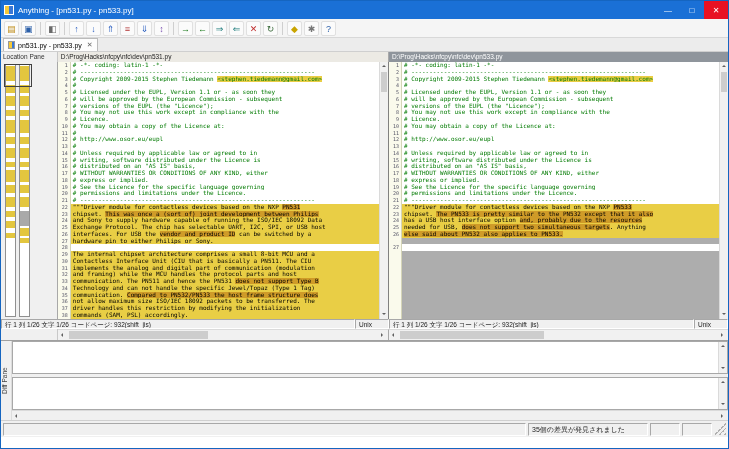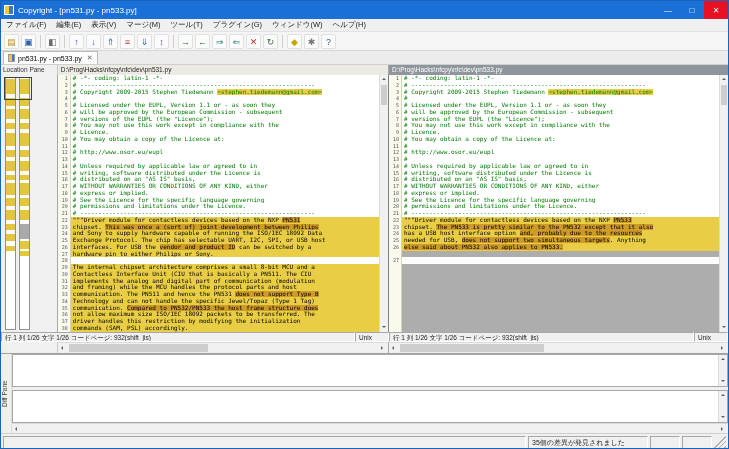--- a/index.html
+++ b/index.html
@@ -105,38 +105,28 @@
   .grip { width:12px; height:12px; background:
       linear-gradient(135deg, transparent 50%, #b0b0b0 50%, #b0b0b0 55%, transparent 55%, transparent 70%, #b0b0b0 70%, #b0b0b0 75%, transparent 75%, transparent 90%, #b0b0b0 90%); }
 </style>
 </head>
 <body>
 
 <div class="window">
 
   <div class="titlebar">
     <div class="appicon"></div>
-    <span class="title">Copyright - [pn531.py - pn533.py]</span>
+    <span class="title">Anything - [pn531.py - pn533.py]</span>
     <div class="winbtns">
       <div class="wbtn">—</div>
       <div class="wbtn">□</div>
       <div class="wbtn close">✕</div>
     </div>
   </div>
 
-  <div class="menubar" id="menubar">
-      <div class="mitem">ファイル(F)</div>
-      <div class="mitem">編集(E)</div>
-      <div class="mitem">表示(V)</div>
-      <div class="mitem">マージ(M)</div>
-      <div class="mitem">ツール(T)</div>
-      <div class="mitem">プラグイン(G)</div>
-      <div class="mitem">ウィンドウ(W)</div>
-      <div class="mitem">ヘルプ(H)</div>
-    </div>
 
   <div class="toolbar" id="toolbar">
       <div class="ticon" style="color: rgb(192, 144, 32);">▤</div>
       <div class="ticon" style="color: rgb(43, 95, 168);">▣</div>
       <div class="tsep"></div>
       <div class="ticon" style="color: rgb(106, 106, 106);">◧</div>
       <div class="tsep"></div>
       <div class="ticon" style="color: rgb(43, 95, 192);">↑</div>
       <div class="ticon" style="color: rgb(43, 95, 192);">↓</div>
       <div class="ticon" style="color: rgb(43, 95, 192);">⇑</div>

